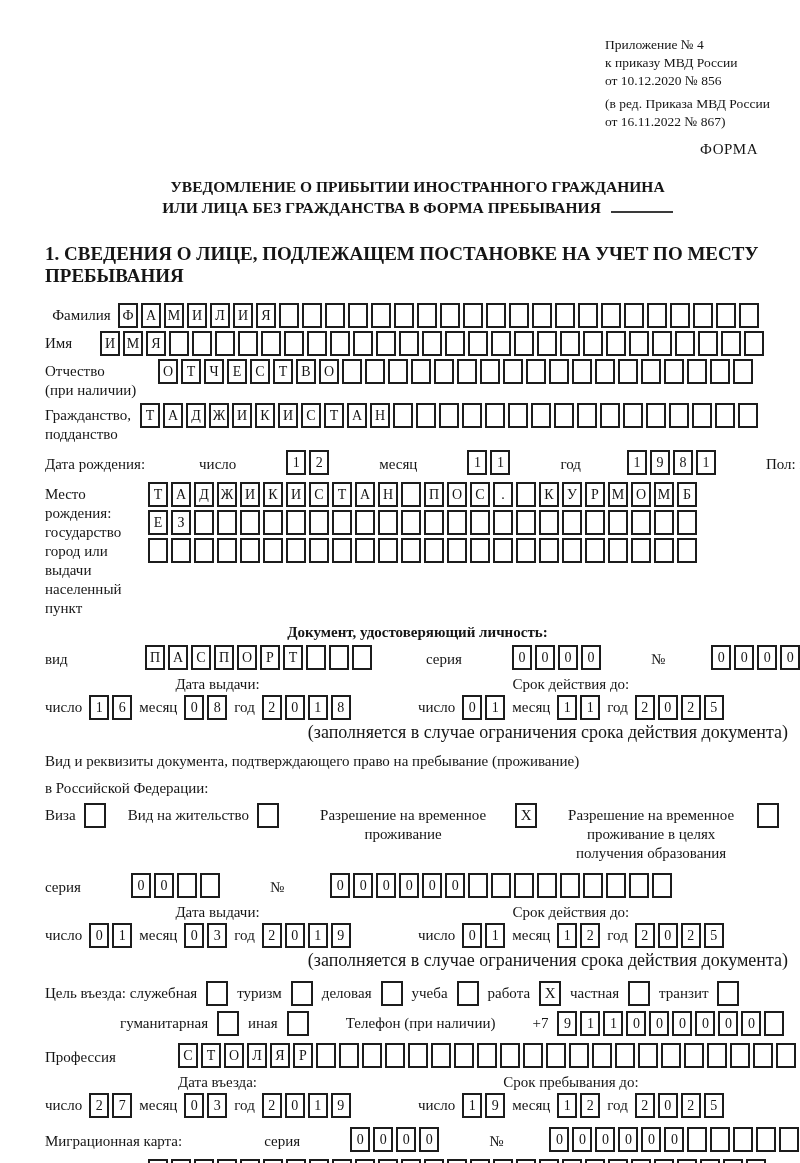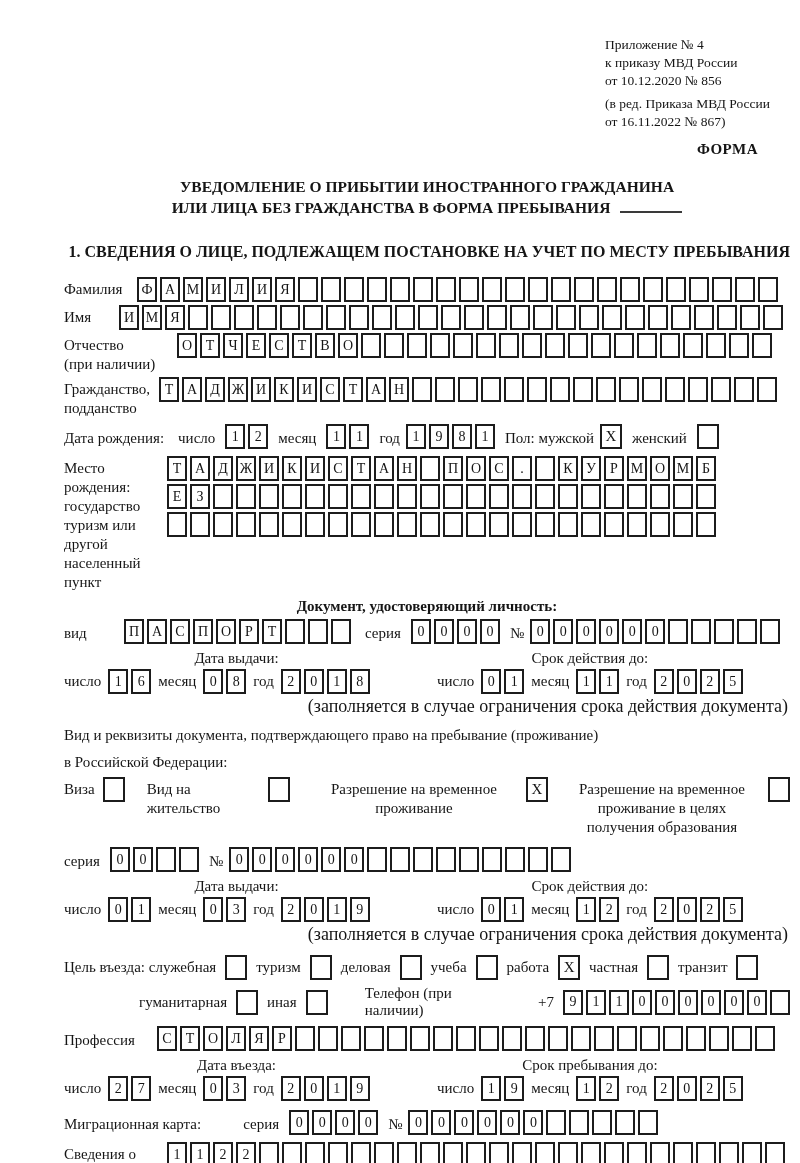--- a/index.html
+++ b/index.html
@@ -2,48 +2,48 @@
 <html><head>
 <meta charset="utf-8">
 <style>
   * { box-sizing: border-box; margin: 0; padding: 0; }
   html, body { background: #ffffff; }
   body {
     width: 800px; height: 1163px; overflow: hidden;
     font-family: "Liberation Serif", "DejaVu Serif", serif;
     color: #151515; font-size: 15px;
   }
-  .page { padding: 36px 10px 16px 64px; width: 800px; height: 1163px; }
+  .page { padding: 36px 10px 16px 45px; width: 800px; height: 1163px; }
 
   
   .hdr { margin-left: auto; width: 185px; font-size: 13.5px; line-height: 18px; }
   .hdr .gap { margin-top: 5px; }
-  .forma { text-align: right; padding-right: 32px; font-weight: bold; font-size: 15px; margin-top: 10px; letter-spacing: .5px; }
+  .forma { text-align: right; padding-right: 32px; font-weight: normal; font-size: 15px; margin-top: 10px; letter-spacing: .5px; }
 
   .title { text-align: center; font-weight: bold; font-size: 15.5px; line-height: 21px; margin-top: 18px; }
   .uline { display: inline-block; width: 62px; border-bottom: 2px solid #3a3a3a; height: 13px; margin-left: 10px; }
-  .sec-heading { text-align: right; font-weight: bold; font-size: 16px; margin-top: 25px; margin-bottom: 16px; }
+  .sec-heading { text-align: left; font-weight: bold; font-size: 19px; margin-top: 25px; margin-bottom: 16px; }
 
   
   .row { display: flex; align-items: flex-start; margin-bottom: 3px; }
-  .row.vc { align-items: center; }
+  .row.vc { align-items: center; gap: 40px; }
   .lbl { line-height: 19px; padding-top: 3px; flex: none; }
   .lblcol { line-height: 19px; padding-top: 3px; flex: none; }
   .cells { display: inline-flex; gap: 3px; flex: none; }
   .cell {
     width: 20px; height: 25px; flex: none; background: #fff;
     border: 2px solid #1c1c1c; display: inline-flex; align-items: center; justify-content: center;
     font-size: 14px;
   }
   .cb {
     width: 22px; height: 25px; flex: none; background: #fff;
     border: 2px solid #1c1c1c; display: inline-flex; align-items: center; justify-content: center;
     font-size: 15px;
   }
-  .w73 { width: 73px; } .w55 { width: 55px; } .w113 { width: 113px; }
+  .w73 { width: 73px; text-align: center; } .w55 { width: 55px; } .w113 { width: 113px; }
   .w95 { width: 95px; } .w103 { width: 103px; } .w60 { width: 60px; } .w93 { width: 93px; }
   .rows { display: flex; flex-direction: column; gap: 3px; }
   .ml6 { margin-left: 6px; } .ml10 { margin-left: 10px; } .ml14 { margin-left: 14px; }
 
   .center-bold { text-align: center; font-weight: bold; margin: 6px 0 4px 0; }
 
   
   .dates-pair { display: flex; margin-top: 6px; }
   .date-col-left { width: 345px; flex: none; }
   .date-col-right { margin-left: 28px; flex: none; }
@@ -248,21 +248,21 @@
     <span class="lbl ml10">Пол: мужской</span>
     <span class="cb ml6">X</span>
     <span class="lbl ml10">женский</span>
     <span class="cb ml10"></span>
   </div>
 
   <div class="row" style="margin-top:7px;">
     <span class="lblcol w103">
       <span>Место рождения:</span><br>
       <span>государство</span><br>
-      <span>туризм или другой</span><br>
+      <span>город или выдачи</span><br>
       <span>населенный пункт</span>
     </span>
     <span class="rows">
       <span class="cells">
           <span class="cell">Т</span>
           <span class="cell">А</span>
           <span class="cell">Д</span>
           <span class="cell">Ж</span>
           <span class="cell">И</span>
           <span class="cell">К</span>

